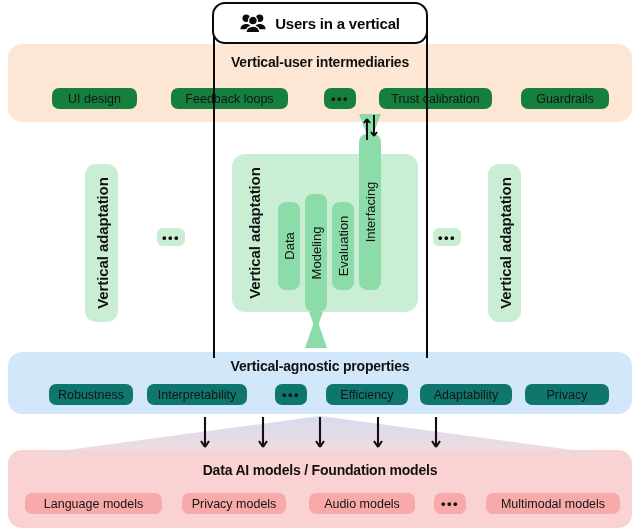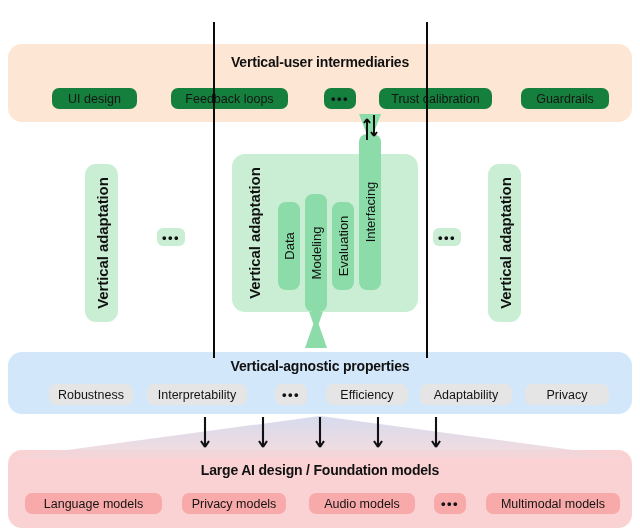--- a/index.html
+++ b/index.html
@@ -53,39 +53,52 @@
   #modeling-taper{position:absolute;background:#8bdca8;z-index:2;
      clip-path:polygon(0% 0%,100% 0%,62% 50%,100% 100%,0% 100%,38% 50%);}
   #interfacing-taper{position:absolute;background:#8bdca8;z-index:2;
      clip-path:polygon(0% 100%,100% 100%,62% 50%,100% 0%,0% 0%,38% 50%);}
 
   .updown-arrow{position:absolute;z-index:8;}
 
   
   #blue-band{top:352px;height:62px;background:#d3e7fb;}
   #blue-title{top:358px;}
-  .chip-blue{background:#e5e5e5;height:21px;top:384px;}
+  .chip-blue{background:#0f766e;height:21px;top:384px;}
 
   
   #fan{position:absolute;left:8px;top:414px;width:624px;height:46px;z-index:1;}
   #arrows{position:absolute;left:0;top:414px;width:640px;height:46px;z-index:4;}
 
   
   #pink-band{top:450px;height:78px;background:#fbd2d4;}
   #pink-title{top:462px;}
   .chip-pink{background:#f8a9a9;height:21px;top:493px;}
 </style>
 </head>
 <body>
 
 <div id="stage">
 
   <div class="bracket" style="left:213px;top:22px;height:336px;"></div>
   <div class="bracket" style="left:426px;top:22px;height:336px;"></div>
 
+  <div id="users-box">
+    <span>
+      <svg id="users-icon" viewBox="0 0 26 20" xmlns="http://www.w3.org/2000/svg">
+        <circle cx="6.2" cy="5.2" r="3.7" fill="#0a0a0a"></circle>
+        <path d="M0.4 16.2c0-3.2 2.6-5.3 5.8-5.3s5.8 2.1 5.8 5.3z" fill="#0a0a0a"></path>
+        <circle cx="19.6" cy="5.2" r="3.7" fill="#0a0a0a"></circle>
+        <path d="M14 16.2c0-3.2 2.6-5.3 5.8-5.3s5.8 2.1 5.8 5.3z" fill="#0a0a0a"></path>
+        <circle cx="12.9" cy="7.6" r="4.4" fill="#0a0a0a" stroke="#ffffff" stroke-width="1.3"></circle>
+        <path d="M5.9 19.6c0-4 3.1-6.6 7-6.6s7 2.6 7 6.6z" fill="#0a0a0a" stroke="#ffffff" stroke-width="1.3"></path>
+      </svg>
+    </span>
+    <span class="label">Users in a vertical</span>
+  </div>
 
   <div id="orange-band" class="band"></div>
   <div id="orange-title" class="band-title">Vertical-user intermediaries</div>
 
   <div class="chip chip-orange" style="left:52px;width:85px;">
     <span>UI design</span>
     </div>
   <div class="chip chip-orange" style="left:171px;width:117px;">
     <span>Feedback loops</span>
     </div>
@@ -177,21 +190,21 @@
     <g stroke="#111" stroke-width="2.1" fill="none">
       <path d="M205 3 V33 M205 33 L201 27 M205 33 L209 27"></path>
       <path d="M263 3 V33 M263 33 L259 27 M263 33 L267 27"></path>
       <path d="M320 3 V33 M320 33 L316 27 M320 33 L324 27"></path>
       <path d="M378 3 V33 M378 33 L374 27 M378 33 L382 27"></path>
       <path d="M436 3 V33 M436 33 L432 27 M436 33 L440 27"></path>
     </g>
   </svg>
 
   <div id="pink-band" class="band"></div>
-  <div id="pink-title" class="band-title">Large AI design / Foundation models</div>
+  <div id="pink-title" class="band-title">Data AI models / Foundation models</div>
 
   <div class="chip chip-pink" style="left:25px;width:137px;">
     <span>Language models</span>
     </div>
   <div class="chip chip-pink" style="left:182px;width:104px;">
     <span>Privacy models</span>
     </div>
   <div class="chip chip-pink" style="left:309px;width:106px;">
     <span>Audio models</span>
     </div>

